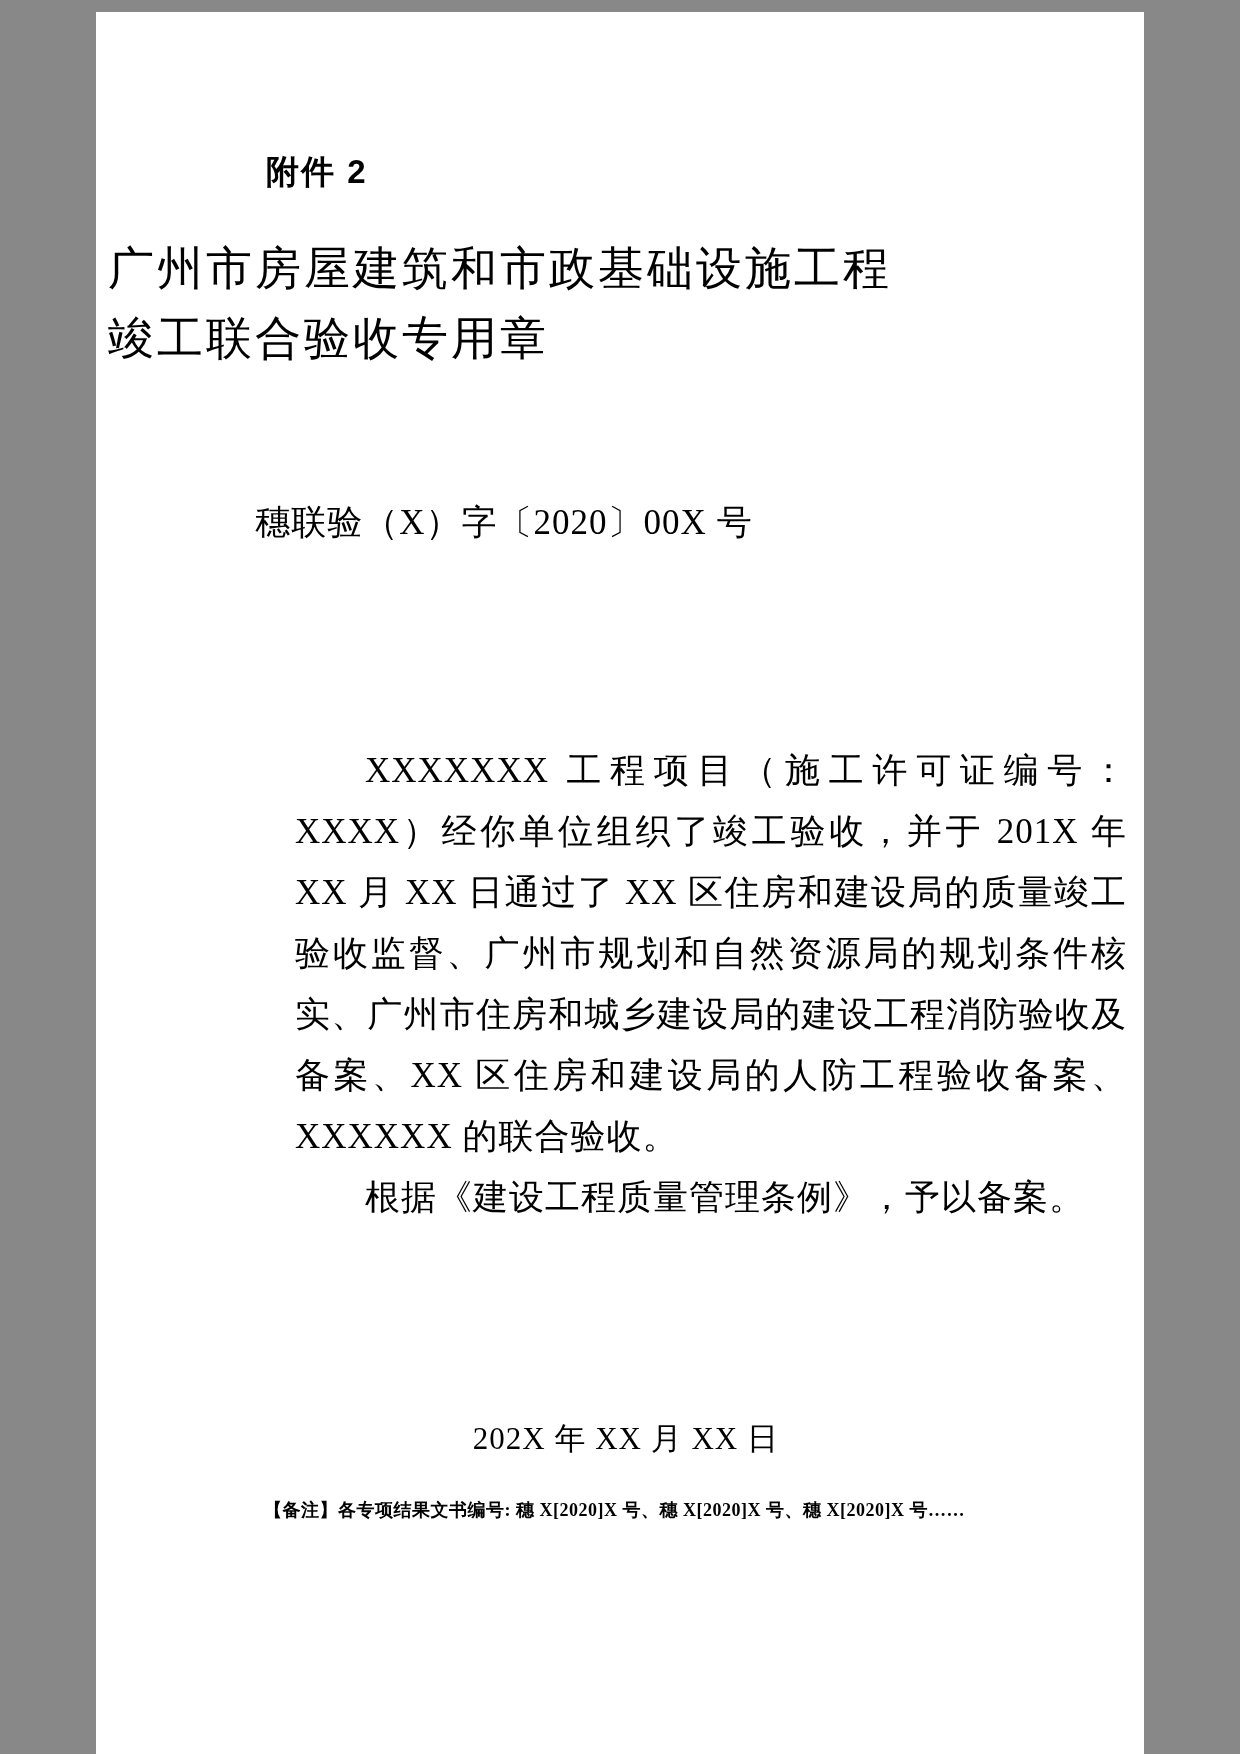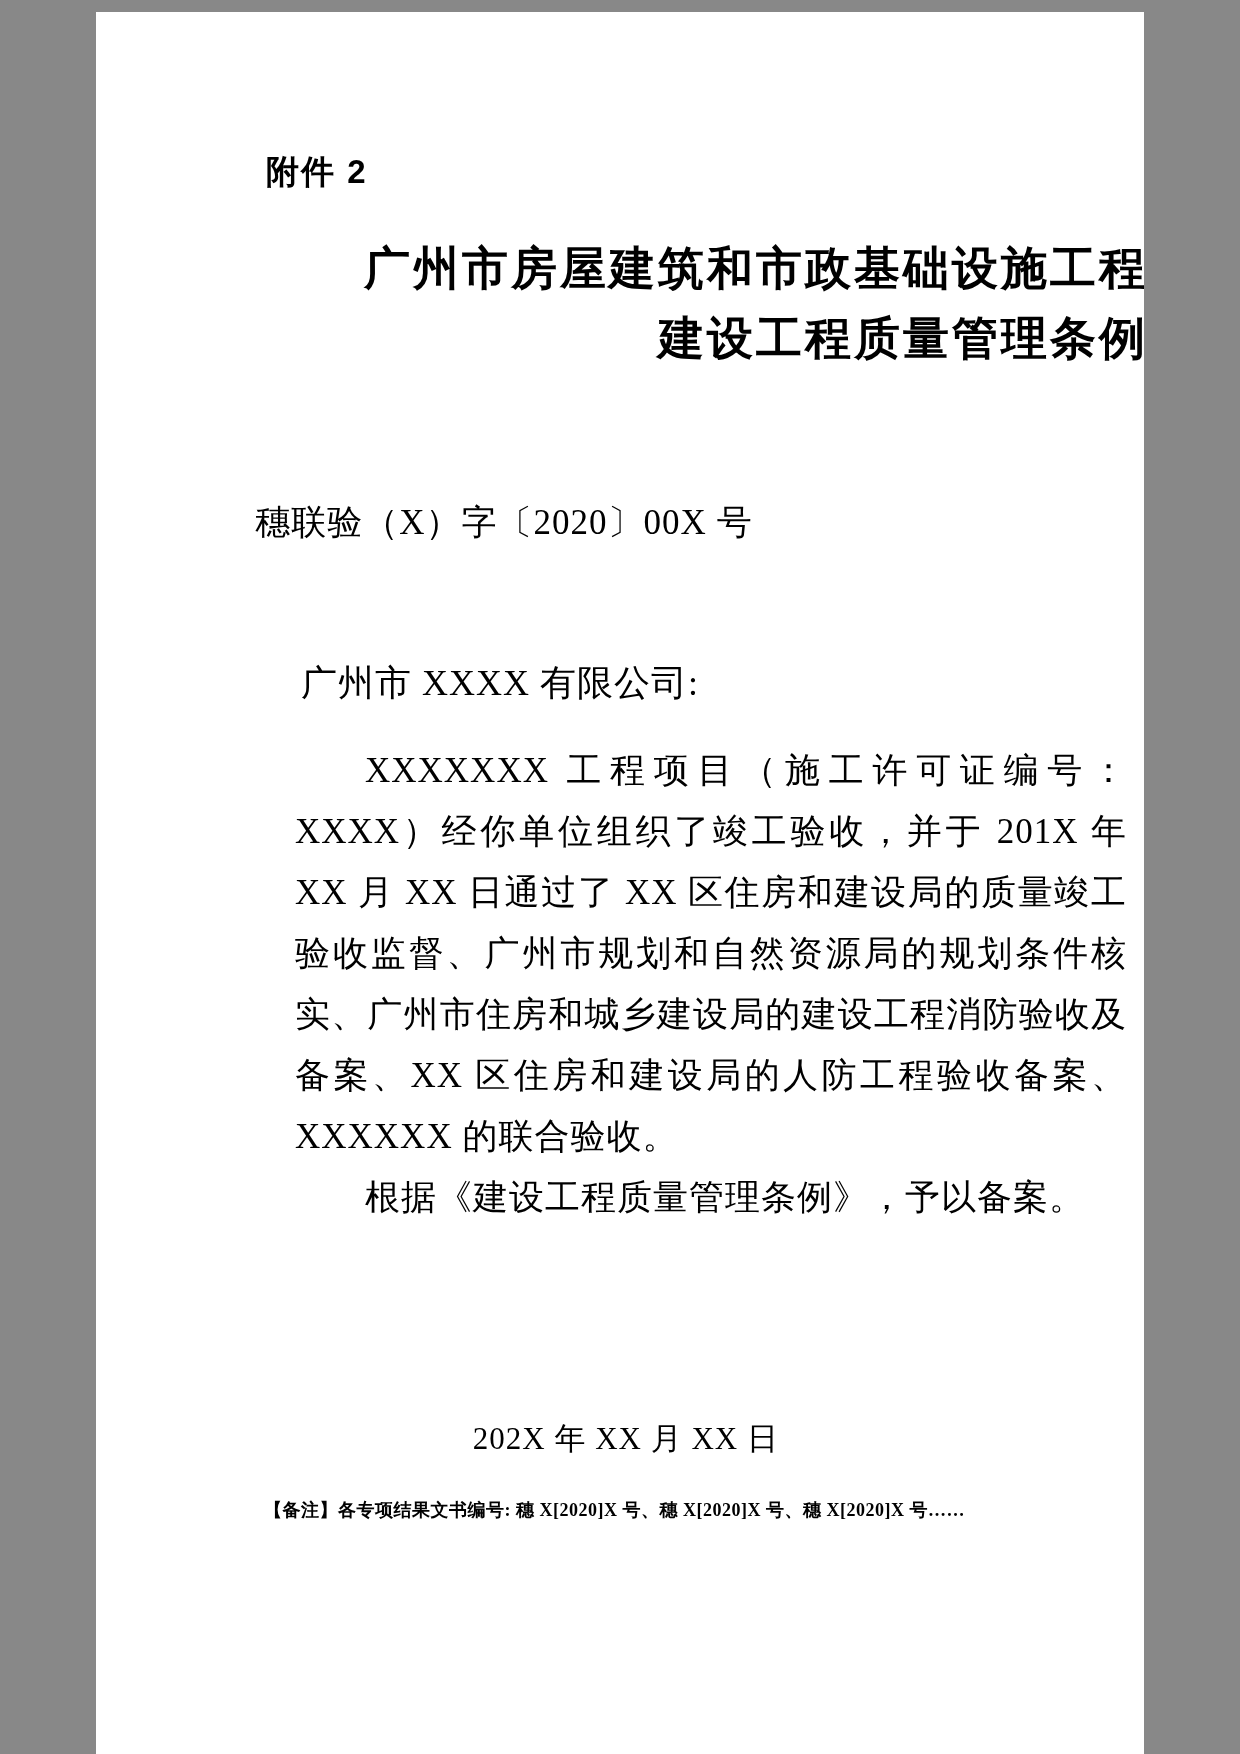--- a/index.html
+++ b/index.html
@@ -21,24 +21,24 @@
     position: absolute;
     left: 170px;
     top: 138px;
     font-family: "Liberation Sans", "DejaVu Sans", sans-serif;
     font-weight: bold;
     font-size: 33px;
     letter-spacing: 2px;
   }
   .doc-title {
     position: absolute;
-    left: 4px;
+    left: 12px;
     width: 100%;
-    text-align: right;
-    font-weight: bold;
+    text-align: left;
+    font-weight: normal;
     font-size: 46px;
     letter-spacing: 3px;
   }
   .doc-title.line1 { top: 226px; }
   .doc-title.line2 { top: 296px; }
   .doc-number {
     position: absolute;
     left: 0;
     right: 232px;
     top: 487px;
@@ -101,25 +101,24 @@
 </style>
 </head>
 <body>
 
 <div class="page">
 
   <div class="attachment-label">附件 2</div>
 
   <div class="doc-title line1">广州市房屋建筑和市政基础设施工程</div>
 
-  <div class="doc-title line2">建设工程质量管理条例</div>
+  <div class="doc-title line2">竣工联合验收专用章</div>
 
   <div class="doc-number">穗联验（X）字〔2020〕00X 号</div>
 
-  <div class="salutation">广州市 XXXX 有限公司:</div>
 
   <div class="body-block">
     <p>XXXXXXX 工程项目（施工许可证编号：XXXX）经你单位组织了竣工验收，并于 201X 年 XX 月 XX 日通过了 XX 区住房和建设局的质量竣工验收监督、广州市规划和自然资源局的规划条件核实、广州市住房和城乡建设局的建设工程消防验收及备案、XX 区住房和建设局的人防工程验收备案、XXXXXX 的联合验收。</p>
     <p>根据《建设工程质量管理条例》，予以备案。</p>
   </div>
 
 
   <div class="doc-date">202X 年 XX 月 XX 日</div>
 
   <div class="footer-note">【备注】各专项结果文书编号: 穗 X[2020]X 号、穗 X[2020]X 号、穗 X[2020]X 号……</div>

